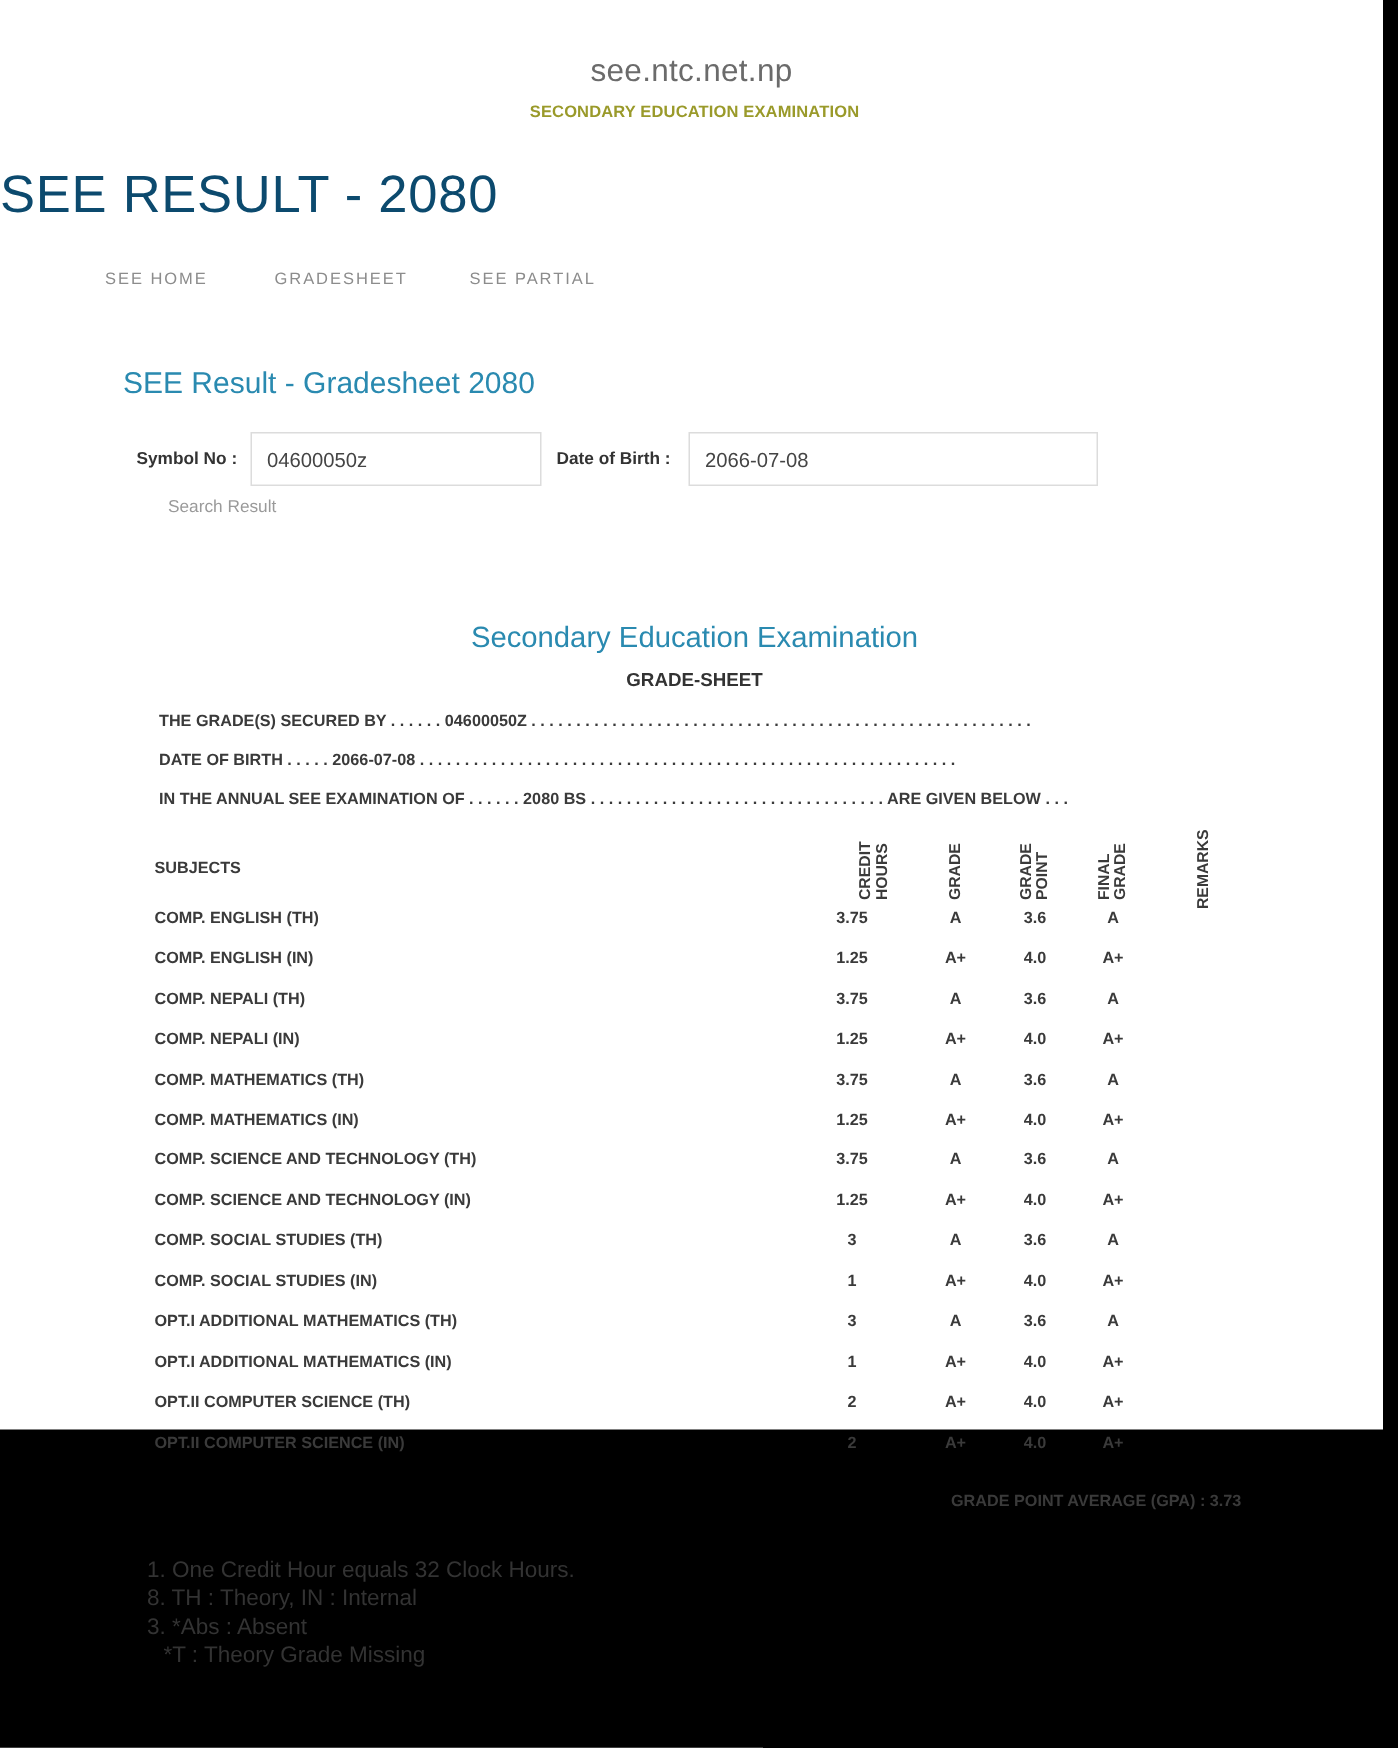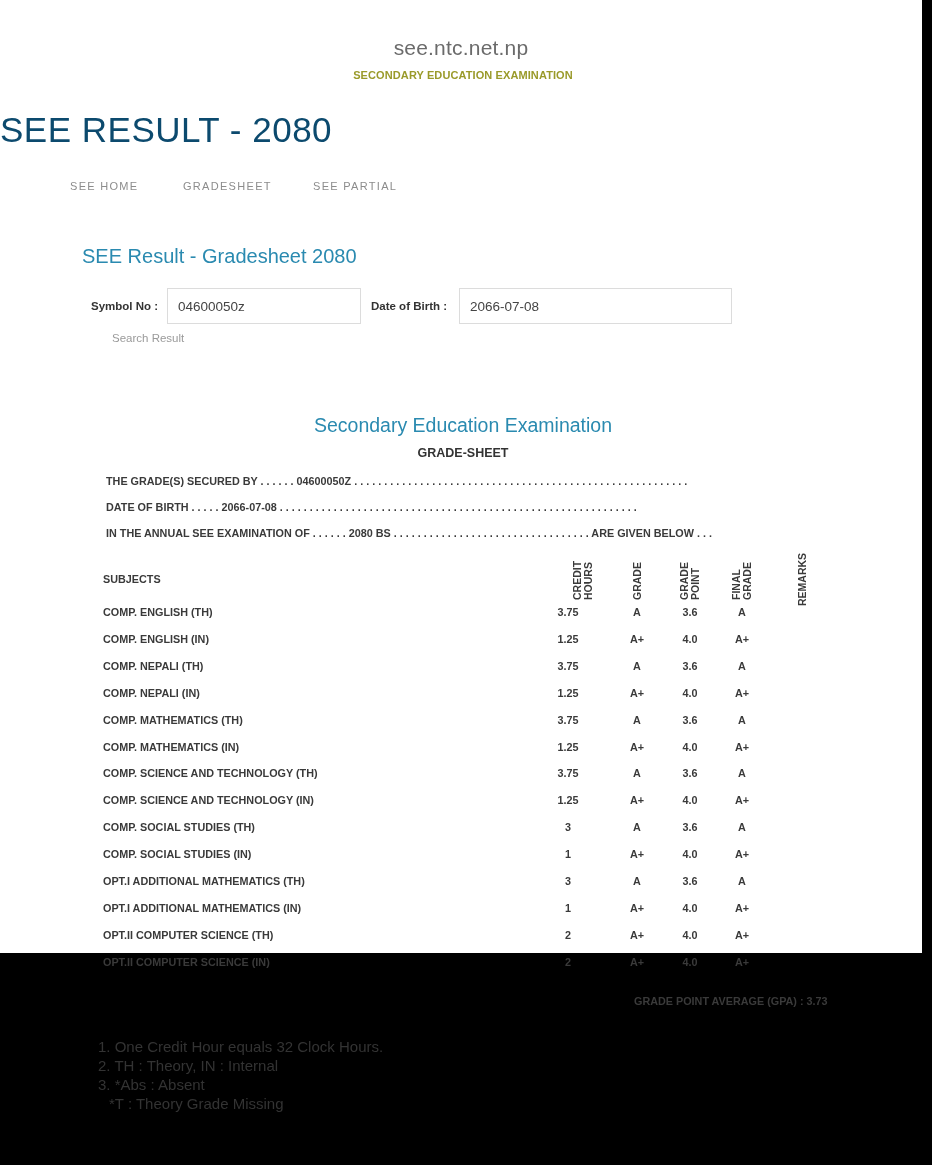--- a/index.html
+++ b/index.html
@@ -183,17 +183,17 @@
         <div class="abs row-cell c-num" style="top: 956px; left: 617px;">A+</div>
         <div class="abs row-cell c-num" style="top: 956px; left: 670px;">4.0</div>
         <div class="abs row-cell c-num" style="top: 956px; left: 722px;">A+</div>
         <div class="abs row-cell c-num" style="top: 956px; left: 783px;"></div>
       </div>
     </div>
 
   <div class="abs gpa">GRADE POINT AVERAGE (GPA) : 3.73</div>
 
   <div class="abs note" style="top:1038px;">1. One Credit Hour equals 32 Clock Hours.</div>
-  <div class="abs note" style="top:1057px;">2. TH : Theory, IN : Internal</div>
+  <div class="abs note" style="top:1057px;">8. TH : Theory, IN : Internal</div>
   <div class="abs note" style="top:1076px;">3. *Abs : Absent</div>
   <div class="abs note" style="top:1095px; left:109px;">*T : Theory Grade Missing</div>
 
 </div>
 
 </body></html>

